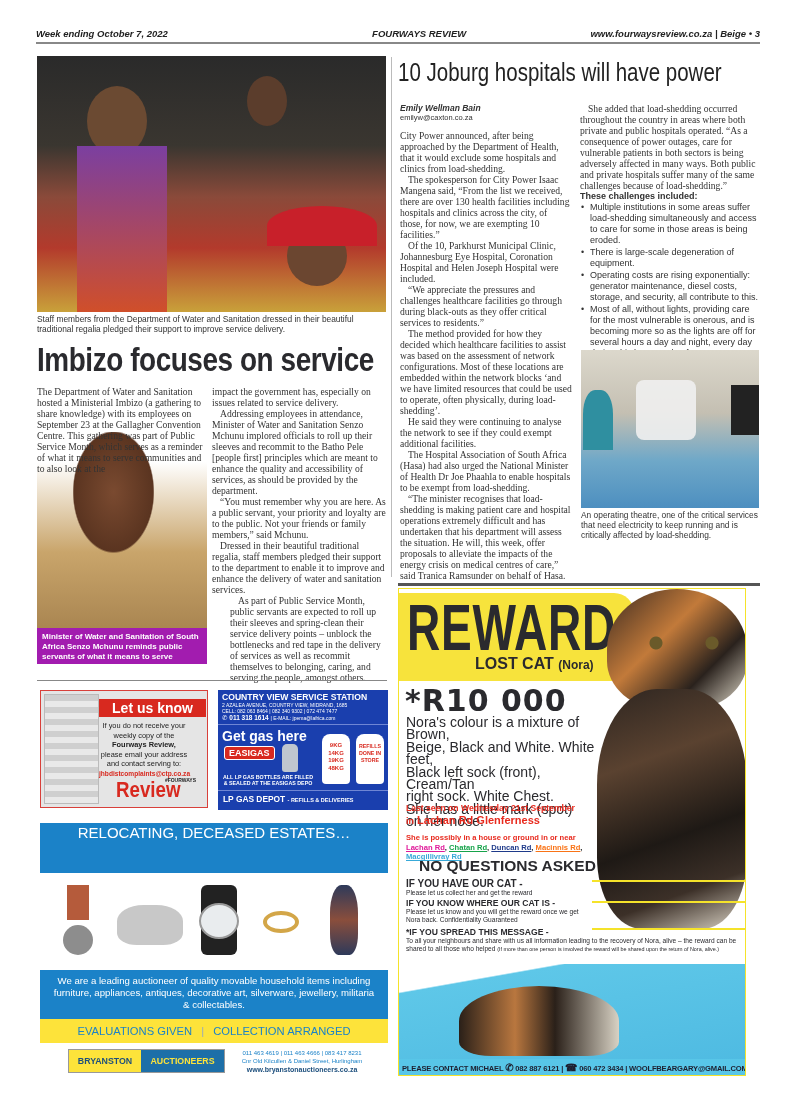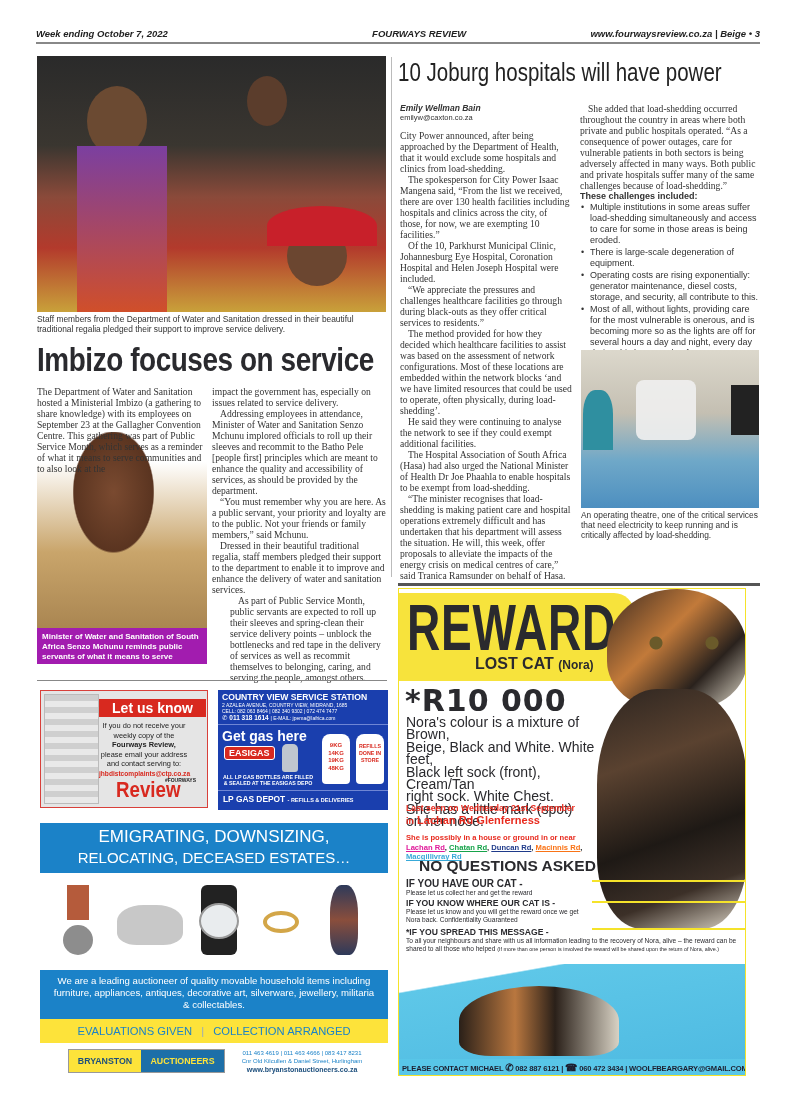--- a/index.html
+++ b/index.html
@@ -93,21 +93,20 @@
     <div>48KG</div>
   </div>
   <div style="position:absolute;left:138px;top:44px;width:28px;height:50px;background:#fff;border-radius:8px 8px 4px 4px;color:#d8291f;font-weight:bold;font-size:5.3px;line-height:7px;text-align:center;padding-top:9px">REFILLS DONE IN STORE</div>
   <div style="position:absolute;left:0;top:100px;width:170px;border-top:1px solid #6f86d4;padding:3px 5px;font-size:8.4px;font-weight:bold">
     <span>LP GAS DEPOT</span>
     <span style="font-size:5.5px">- REFILLS &amp; DELIVERIES</span>
   </div>
 </div>
 
 <div class="abs sans" style="left:40px;top:823px;width:348px;height:50px;background:#1b82c8;color:#fff;text-align:center">
-  <div style="font-size:17px;line-height:22px;padding-top:3px">EMIGRATING, DOWNSIZING,</div>
   <div style="font-size:15px;line-height:20px">RELOCATING, DECEASED ESTATES…</div>
 </div>
 <div class="abs" style="left:55px;top:885px;width:320px;height:70px">
   <div style="position:absolute;left:12px;top:0;width:22px;height:70px;background:linear-gradient(180deg,#b55b3b 0 50%,transparent 50%)">
       <div style="position:absolute;left:-4px;top:40px;width:30px;height:30px;border-radius:50%;background:#8d8d8d"></div>
     </div>
   <div style="position:absolute;left:62px;top:20px;width:66px;height:40px;border-radius:40% 40% 30% 30%;background:#c8c8c8"></div>
   <div style="position:absolute;left:146px;top:0;width:36px;height:70px;background:#222;border-radius:6px">
       <div style="position:absolute;left:-2px;top:18px;width:40px;height:36px;border-radius:50%;background:#e9ecee;border:2px solid #999"></div>
     </div>

